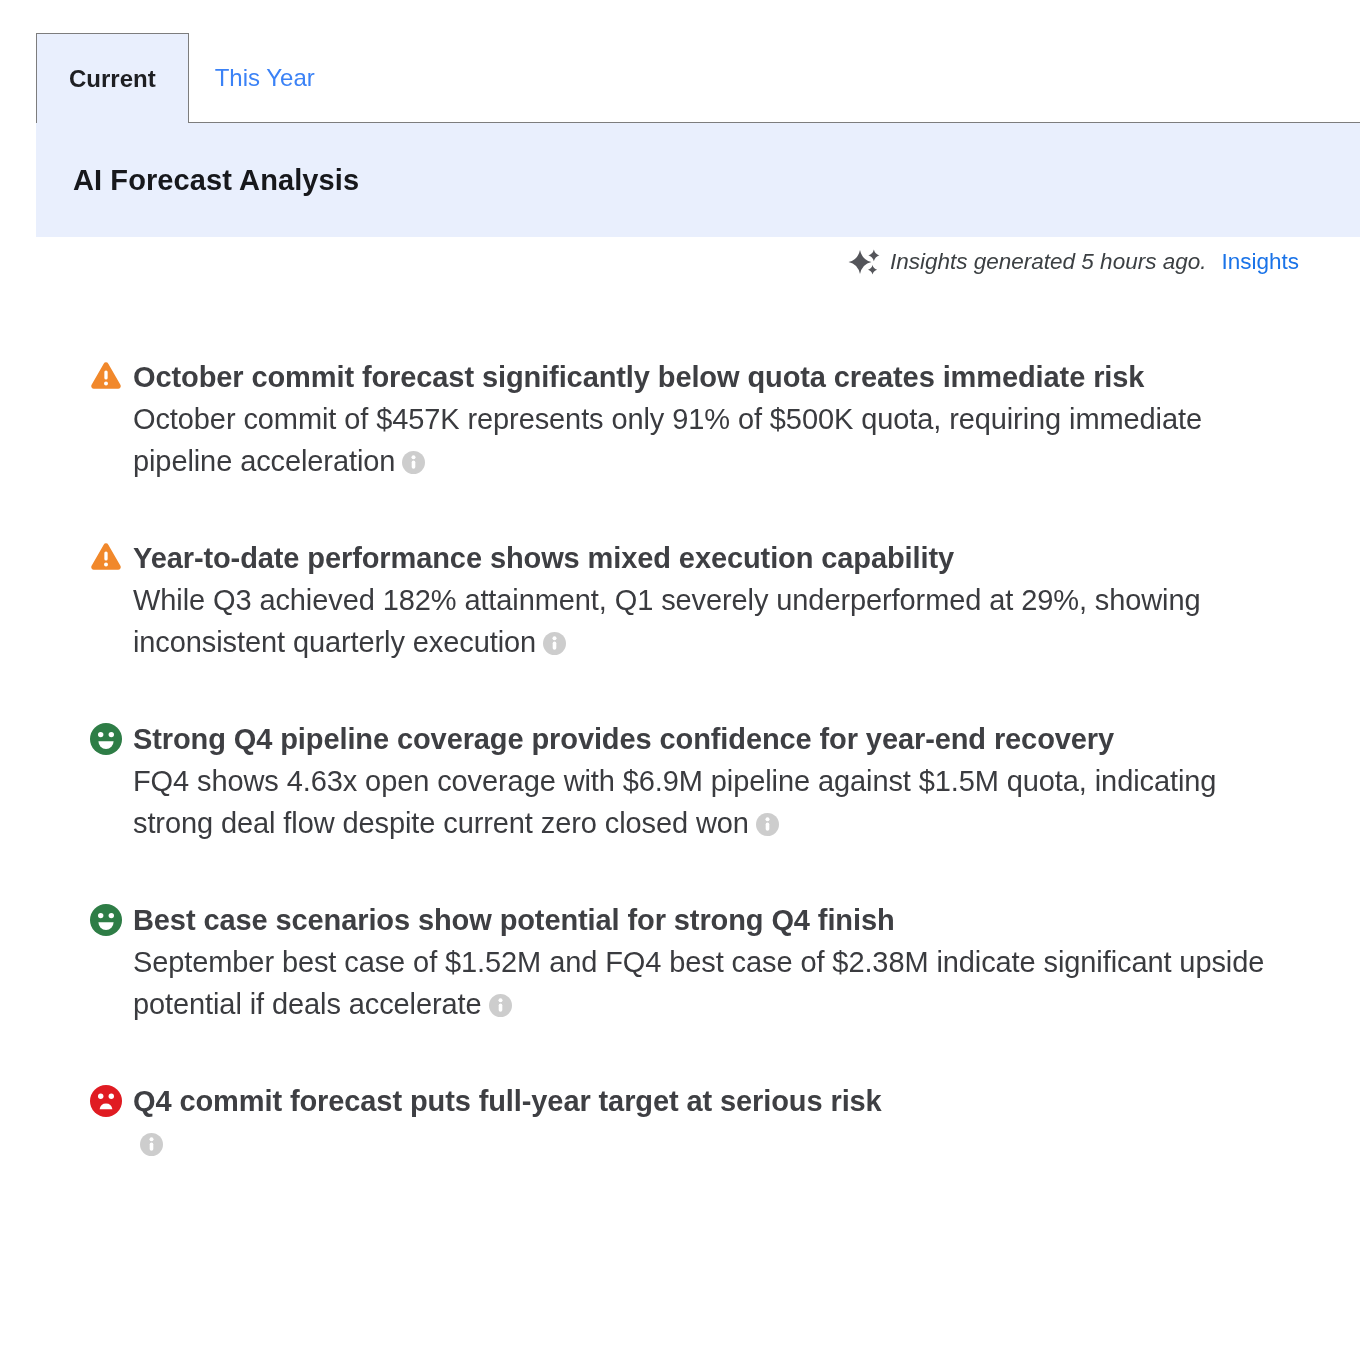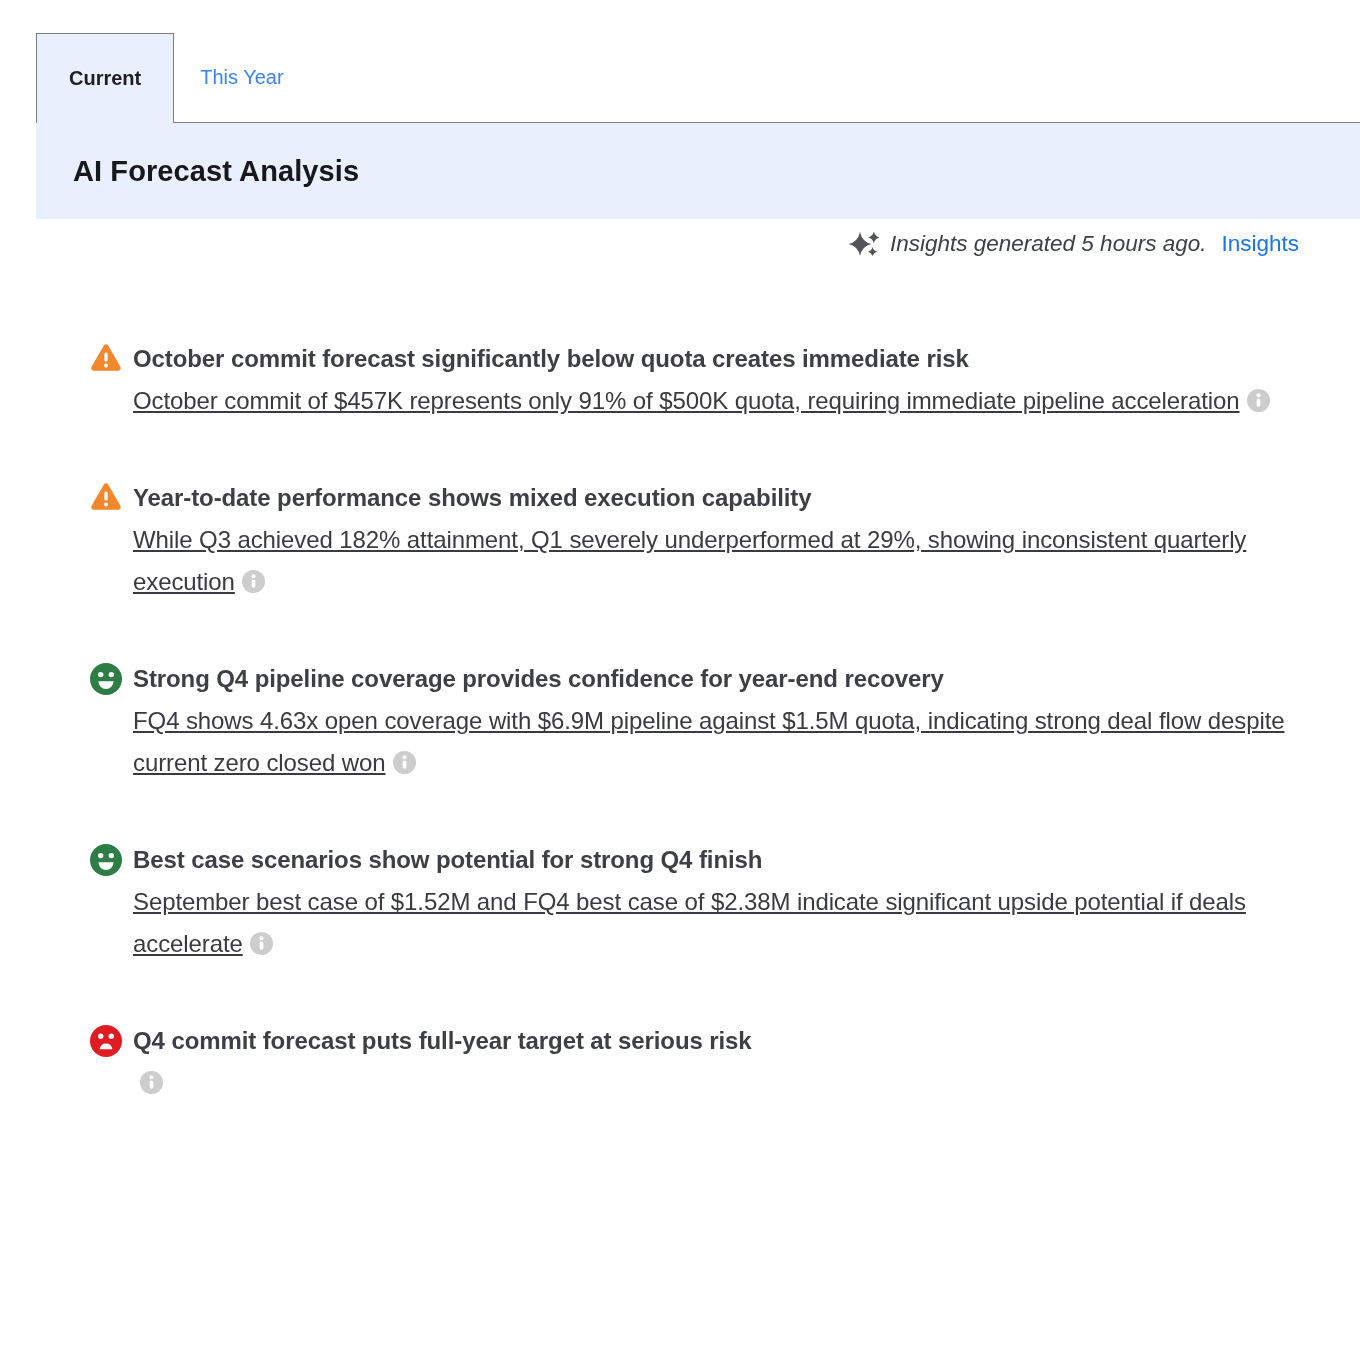--- a/index.html
+++ b/index.html
@@ -19,57 +19,57 @@
   html,body{margin:0;padding:0;}
   body{
     width:1360px;height:1360px;overflow:hidden;background:#ffffff;
     font-family:"Liberation Sans","DejaVu Sans",sans-serif;
     color:var(--body-text);
   }
 
   
   .tabs-row{display:flex;align-items:stretch;height:90px;margin-top:33px;}
   .tab-spacer{width:36px;flex:none;}
-  .tab{display:flex;align-items:center;padding:0 32px;font-size:20px;cursor:pointer;}
+  .tab{display:flex;align-items:center;padding:0 32px;font-size:24px;cursor:pointer;}
   .tab.active{
     background:var(--panel-blue);
     border:1.5px solid var(--tab-border);
     border-bottom:none;
     font-weight:700;color:#1e1f23;
   }
   .tab.inactive{
     border-bottom:1.5px solid var(--tab-border);
     font-weight:400;color:#3b82f6;padding:0 30px 0 26px;text-align:center;
   }
   .tab-filler{flex:1;border-bottom:1.5px solid var(--tab-border);}
 
   
   .panel-header{
-    margin-left:36px;height:96px;background:var(--panel-blue);
+    margin-left:36px;height:114px;background:var(--panel-blue);
     display:flex;align-items:center;padding-left:37px;
   }
   .panel-title{font-size:29px;font-weight:600;color:var(--header-text);letter-spacing:.1px;}
 
   
   .meta-row{
     display:flex;justify-content:flex-end;align-items:center;
     margin-top:7px;padding-right:61px;height:36px;
   }
   .sparkle{width:32px;height:32px;flex:none;margin-right:10px;display:inline-flex;}
   .meta-note{font-size:22.5px;font-style:italic;color:#3c4043;}
   .refresh-link{font-size:22.5px;color:var(--link-blue);text-decoration:none;margin-left:15px;cursor:pointer;}
 
   
   .insights{margin:76px 60px 0 90px;}
   .insight{display:flex;align-items:flex-start;margin-bottom:55px;}
   .icon-col{width:32px;flex:none;margin-top:5px;margin-right:11px;display:flex;}
   .icon-col svg{display:block;}
-  .text-col{width:1170px;font-size:24px;line-height:42px;letter-spacing:-0.1px;}
+  .text-col{width:1170px;font-size:29px;line-height:42px;letter-spacing:-0.1px;}
   .insight-title{font-weight:700;color:var(--title-text);}
-  .insight-body{color:var(--body-text);text-decoration:underline;}
+  .insight-body{color:var(--body-text);}
   .info-icon{
     display:inline-block;width:23px;height:23px;margin-left:7px;
     vertical-align:-3px;cursor:pointer;
   }
   .info-icon svg{display:block;}
 </style>
 </head>
 <body>
 
 <div class="tabs-row">

